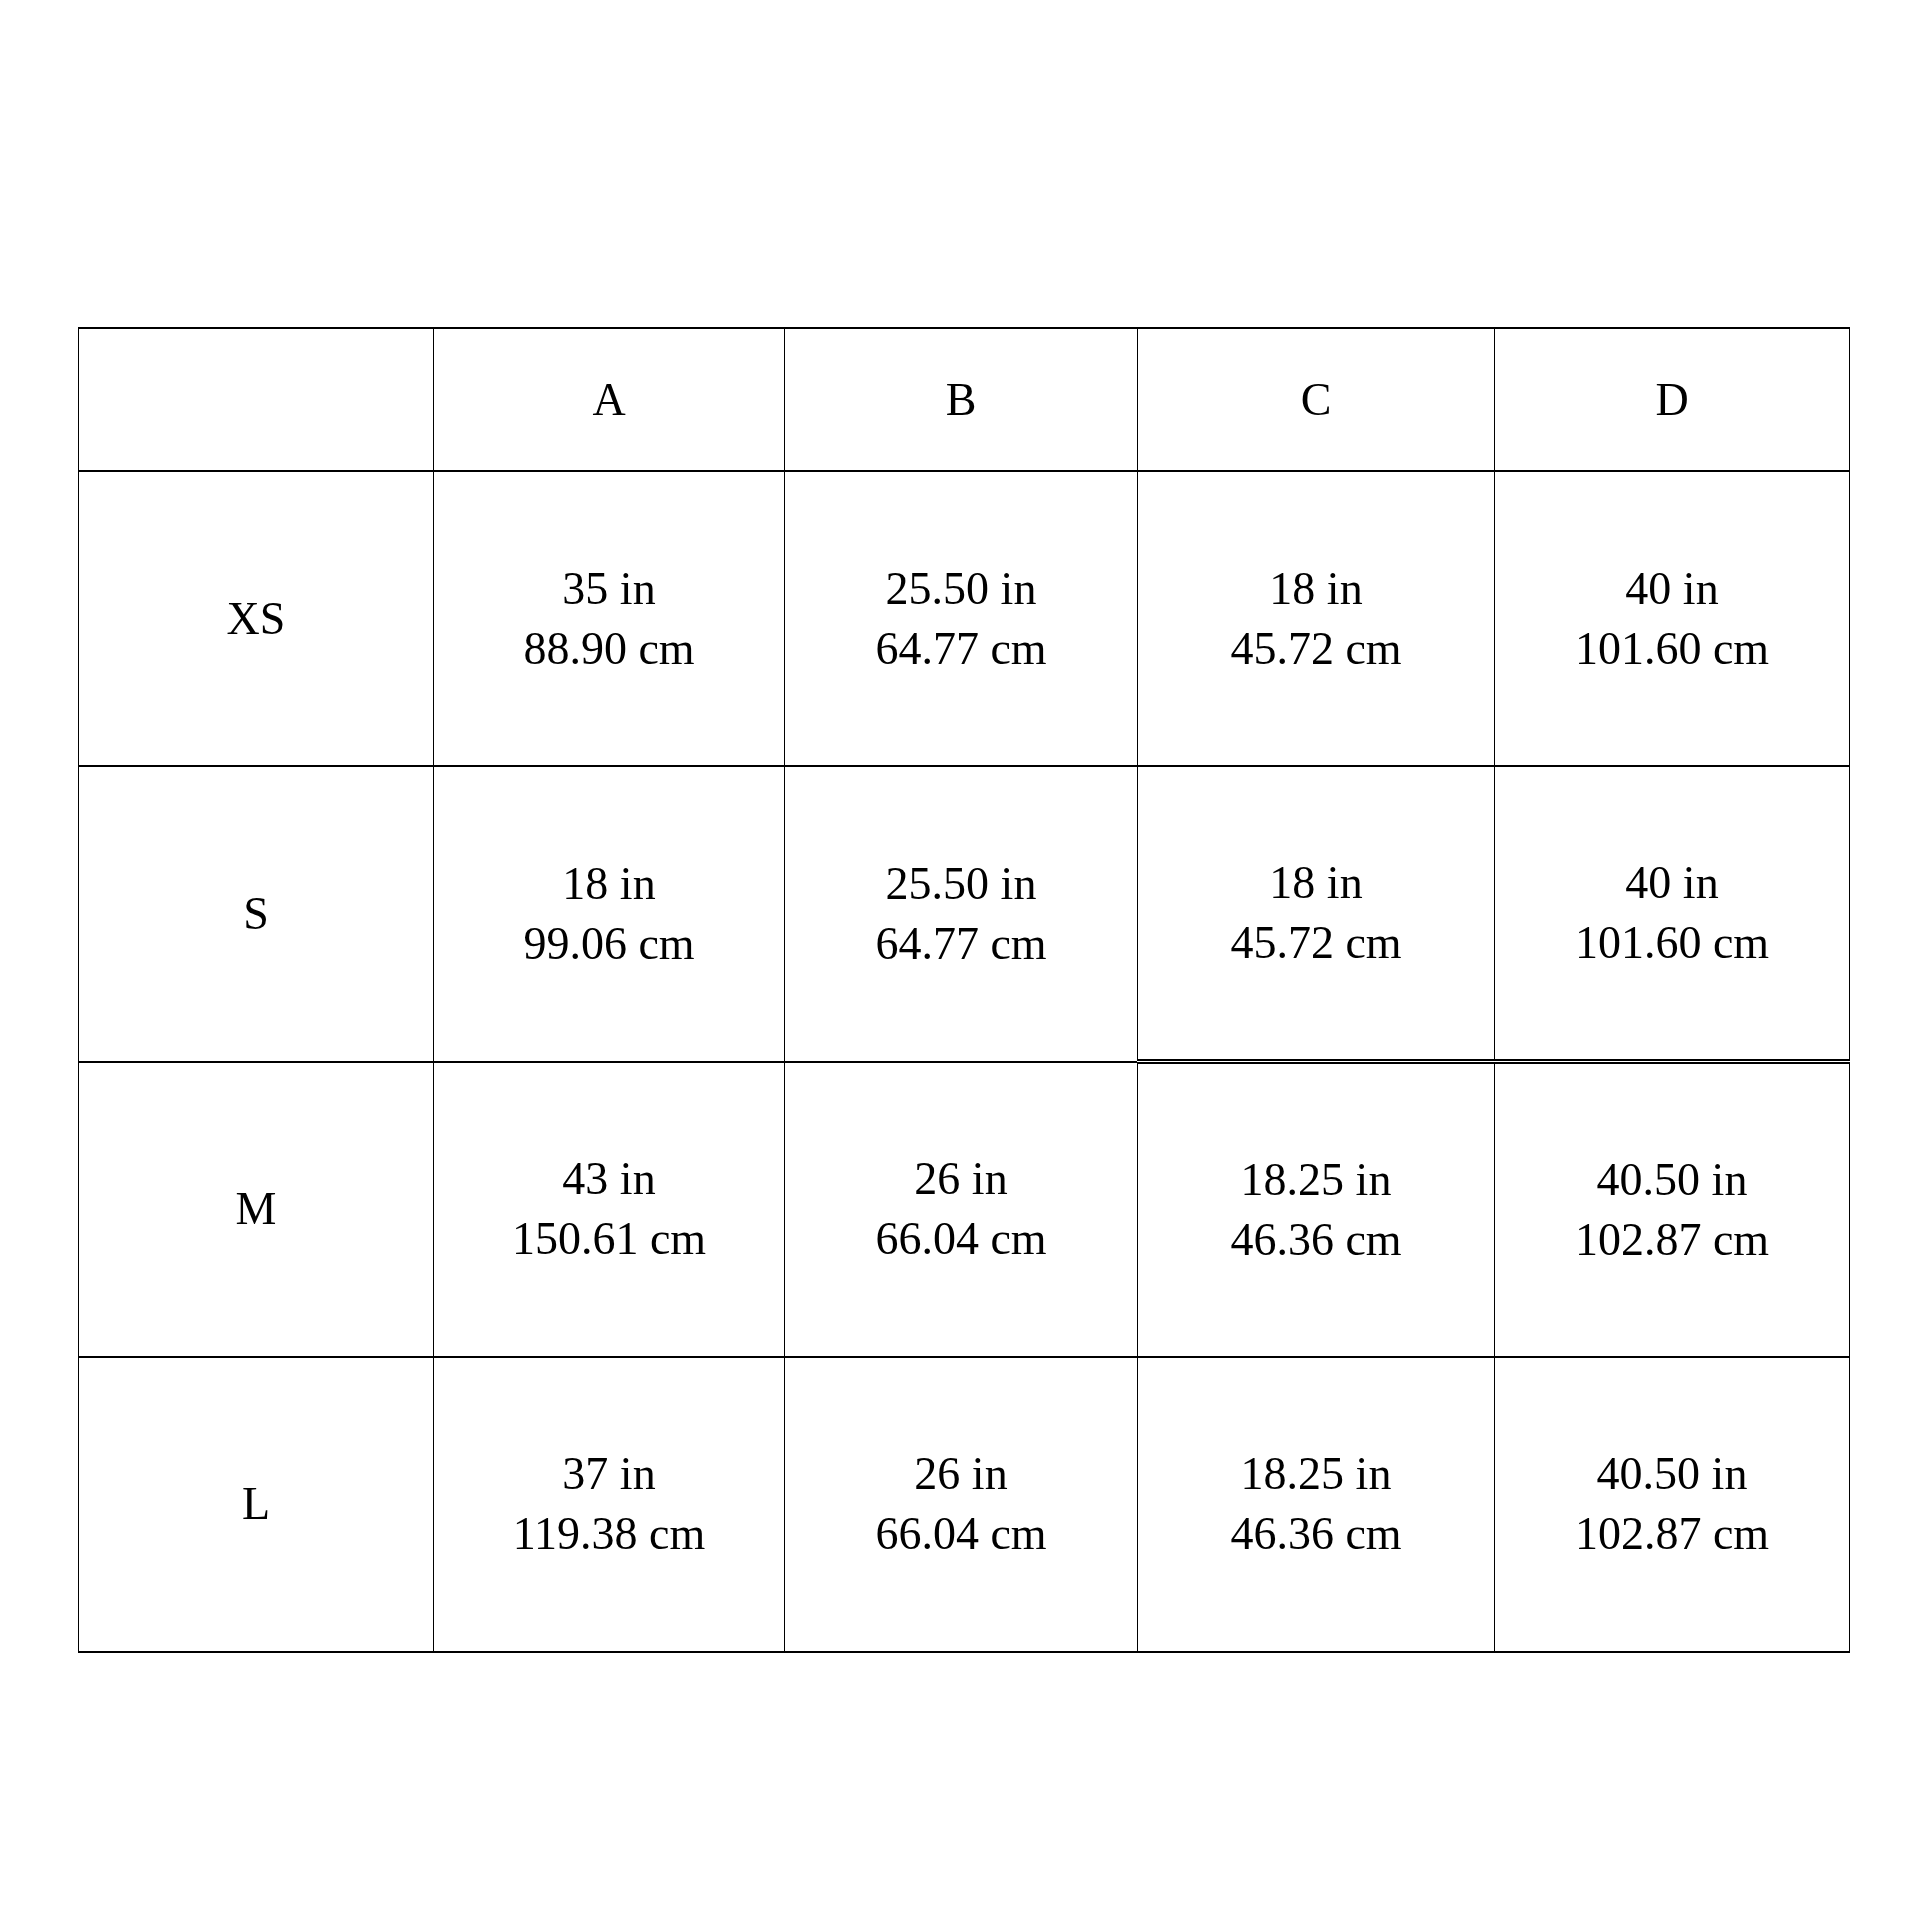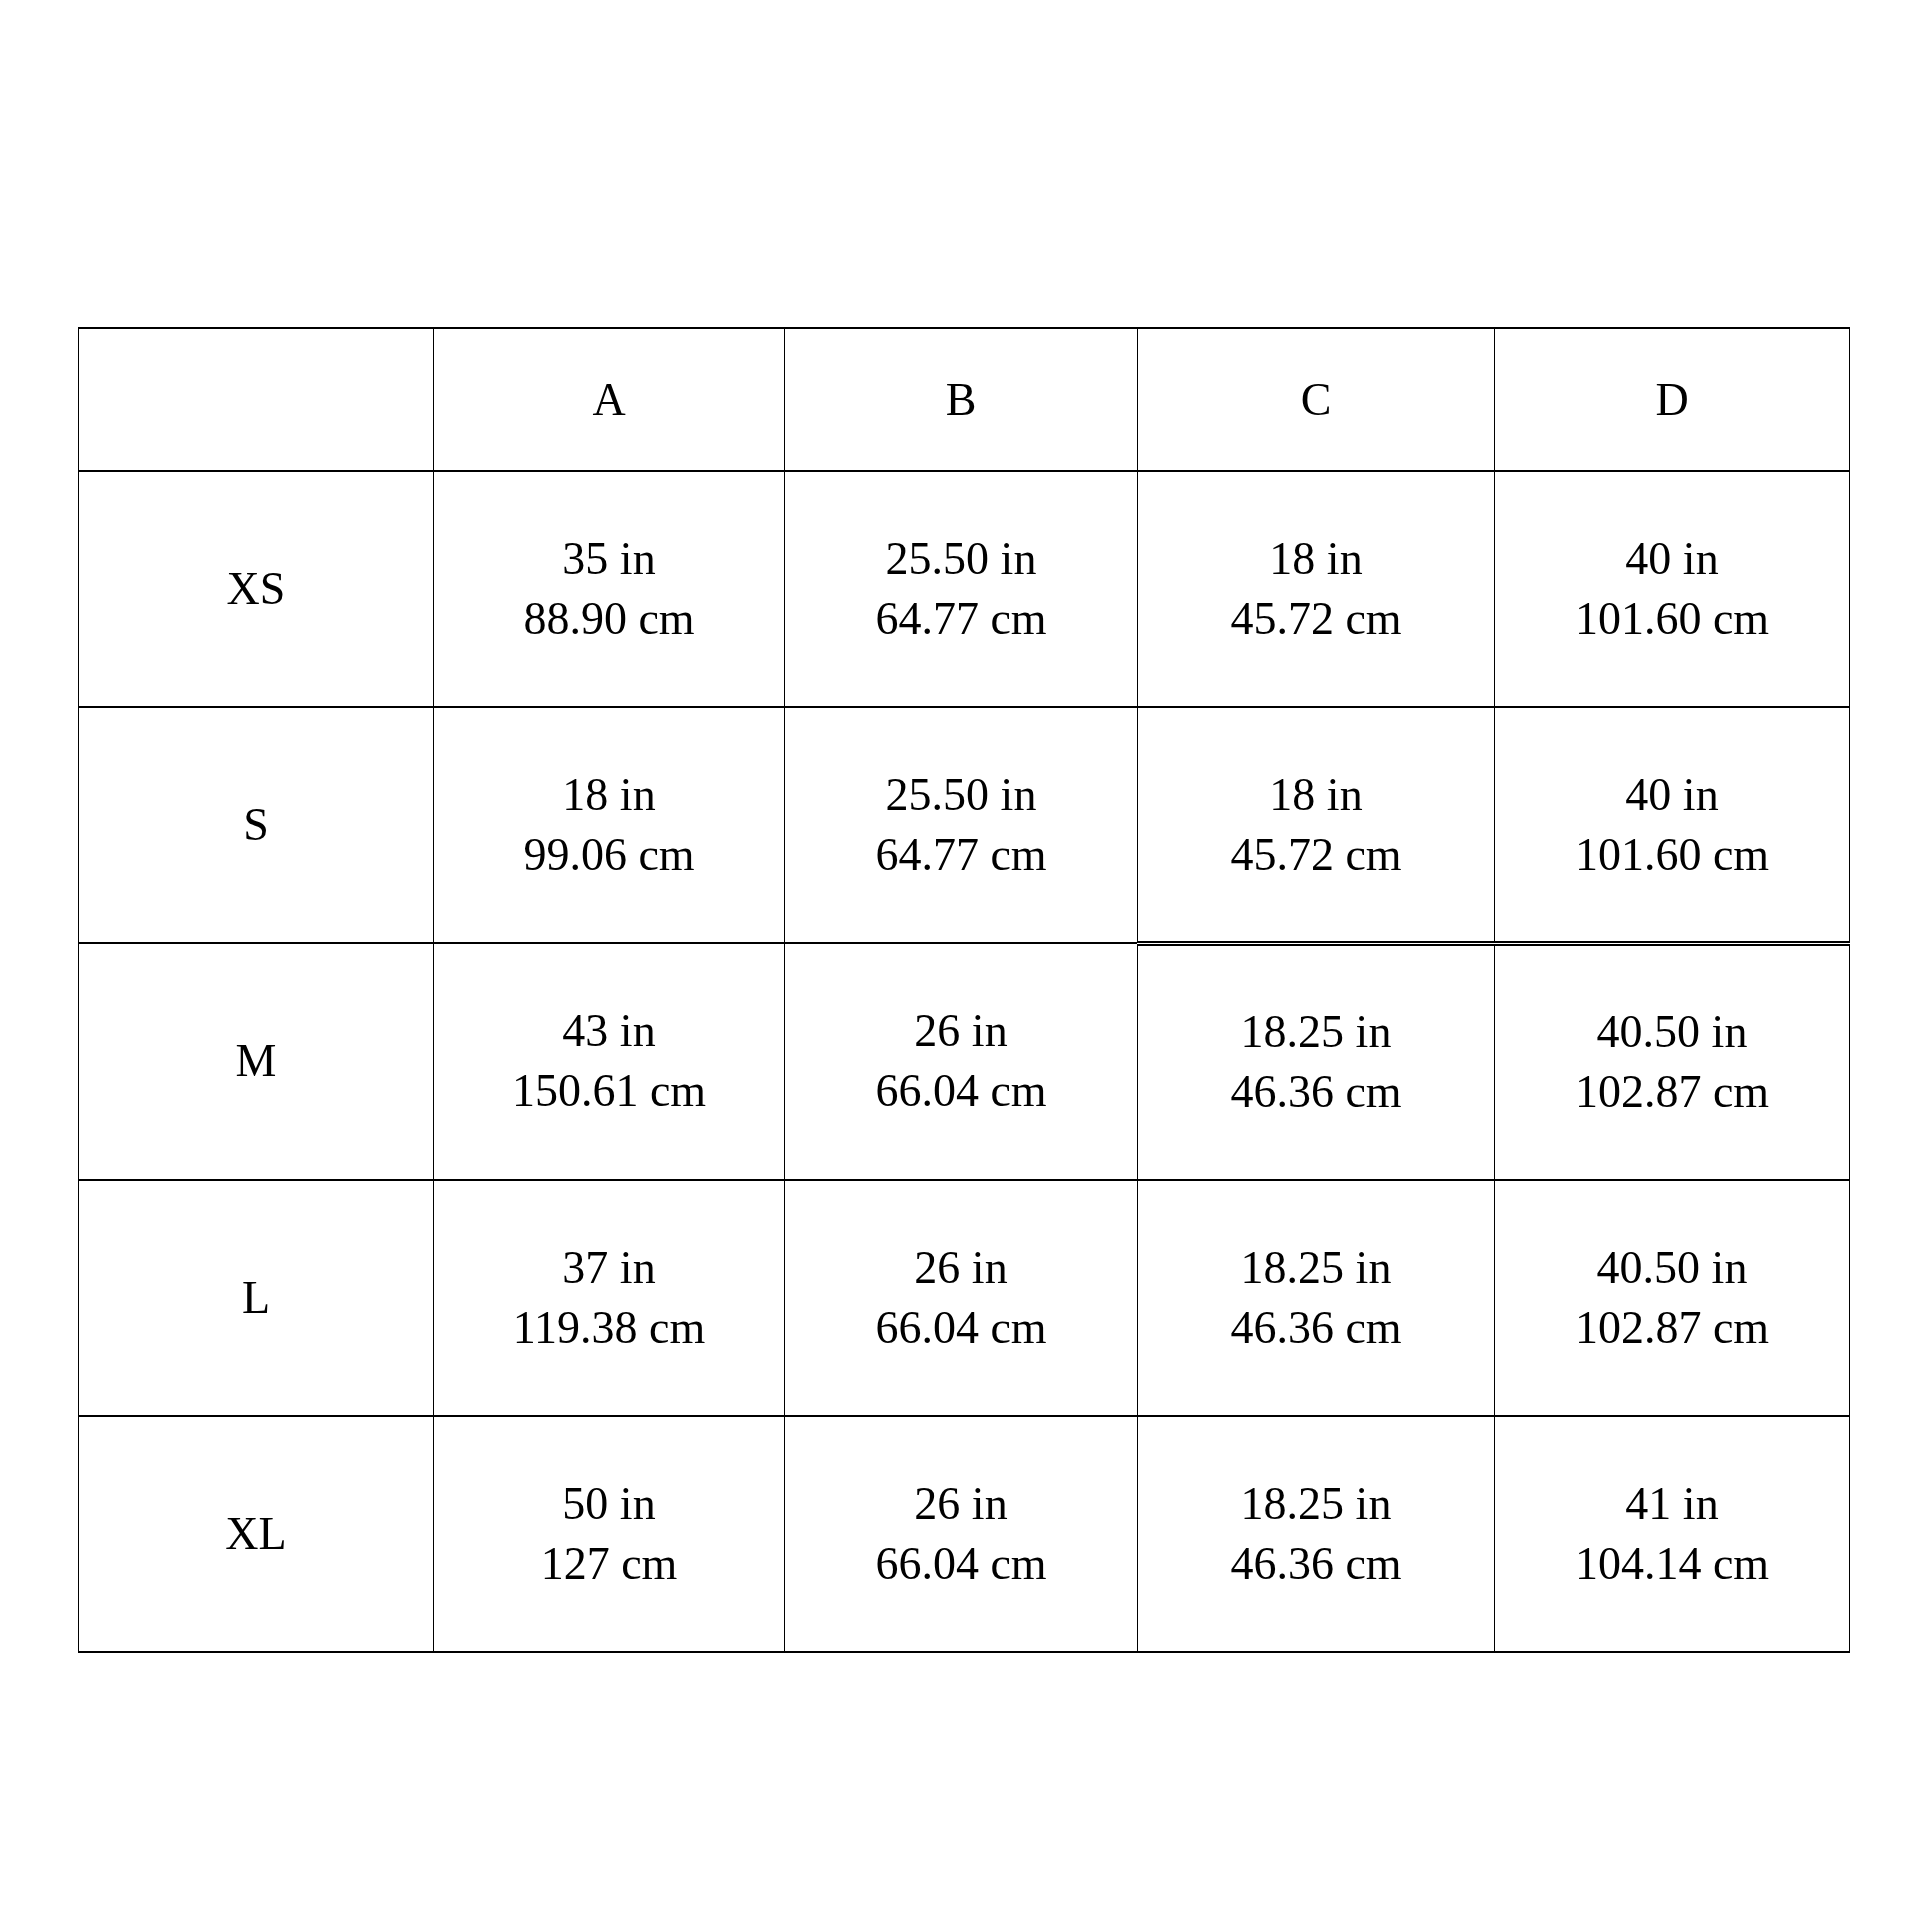--- a/index.html
+++ b/index.html
@@ -138,34 +138,15 @@
       </td>
       <td>
         <div>18.25 in</div>
         <div>46.36 cm</div>
       </td>
       <td>
         <div>40.50 in</div>
         <div>102.87 cm</div>
       </td>
     </tr>
-    <tr>
-      <td>XL</td>
-      <td>
-        <div>50 in</div>
-        <div>127 cm</div>
-      </td>
-      <td>
-        <div>26 in</div>
-        <div>66.04 cm</div>
-      </td>
-      <td>
-        <div>18.25 in</div>
-        <div>46.36 cm</div>
-      </td>
-      <td>
-        <div>41 in</div>
-        <div>104.14 cm</div>
-      </td>
-    </tr>
   </tbody>
 </table>
 
 
 </body></html>

